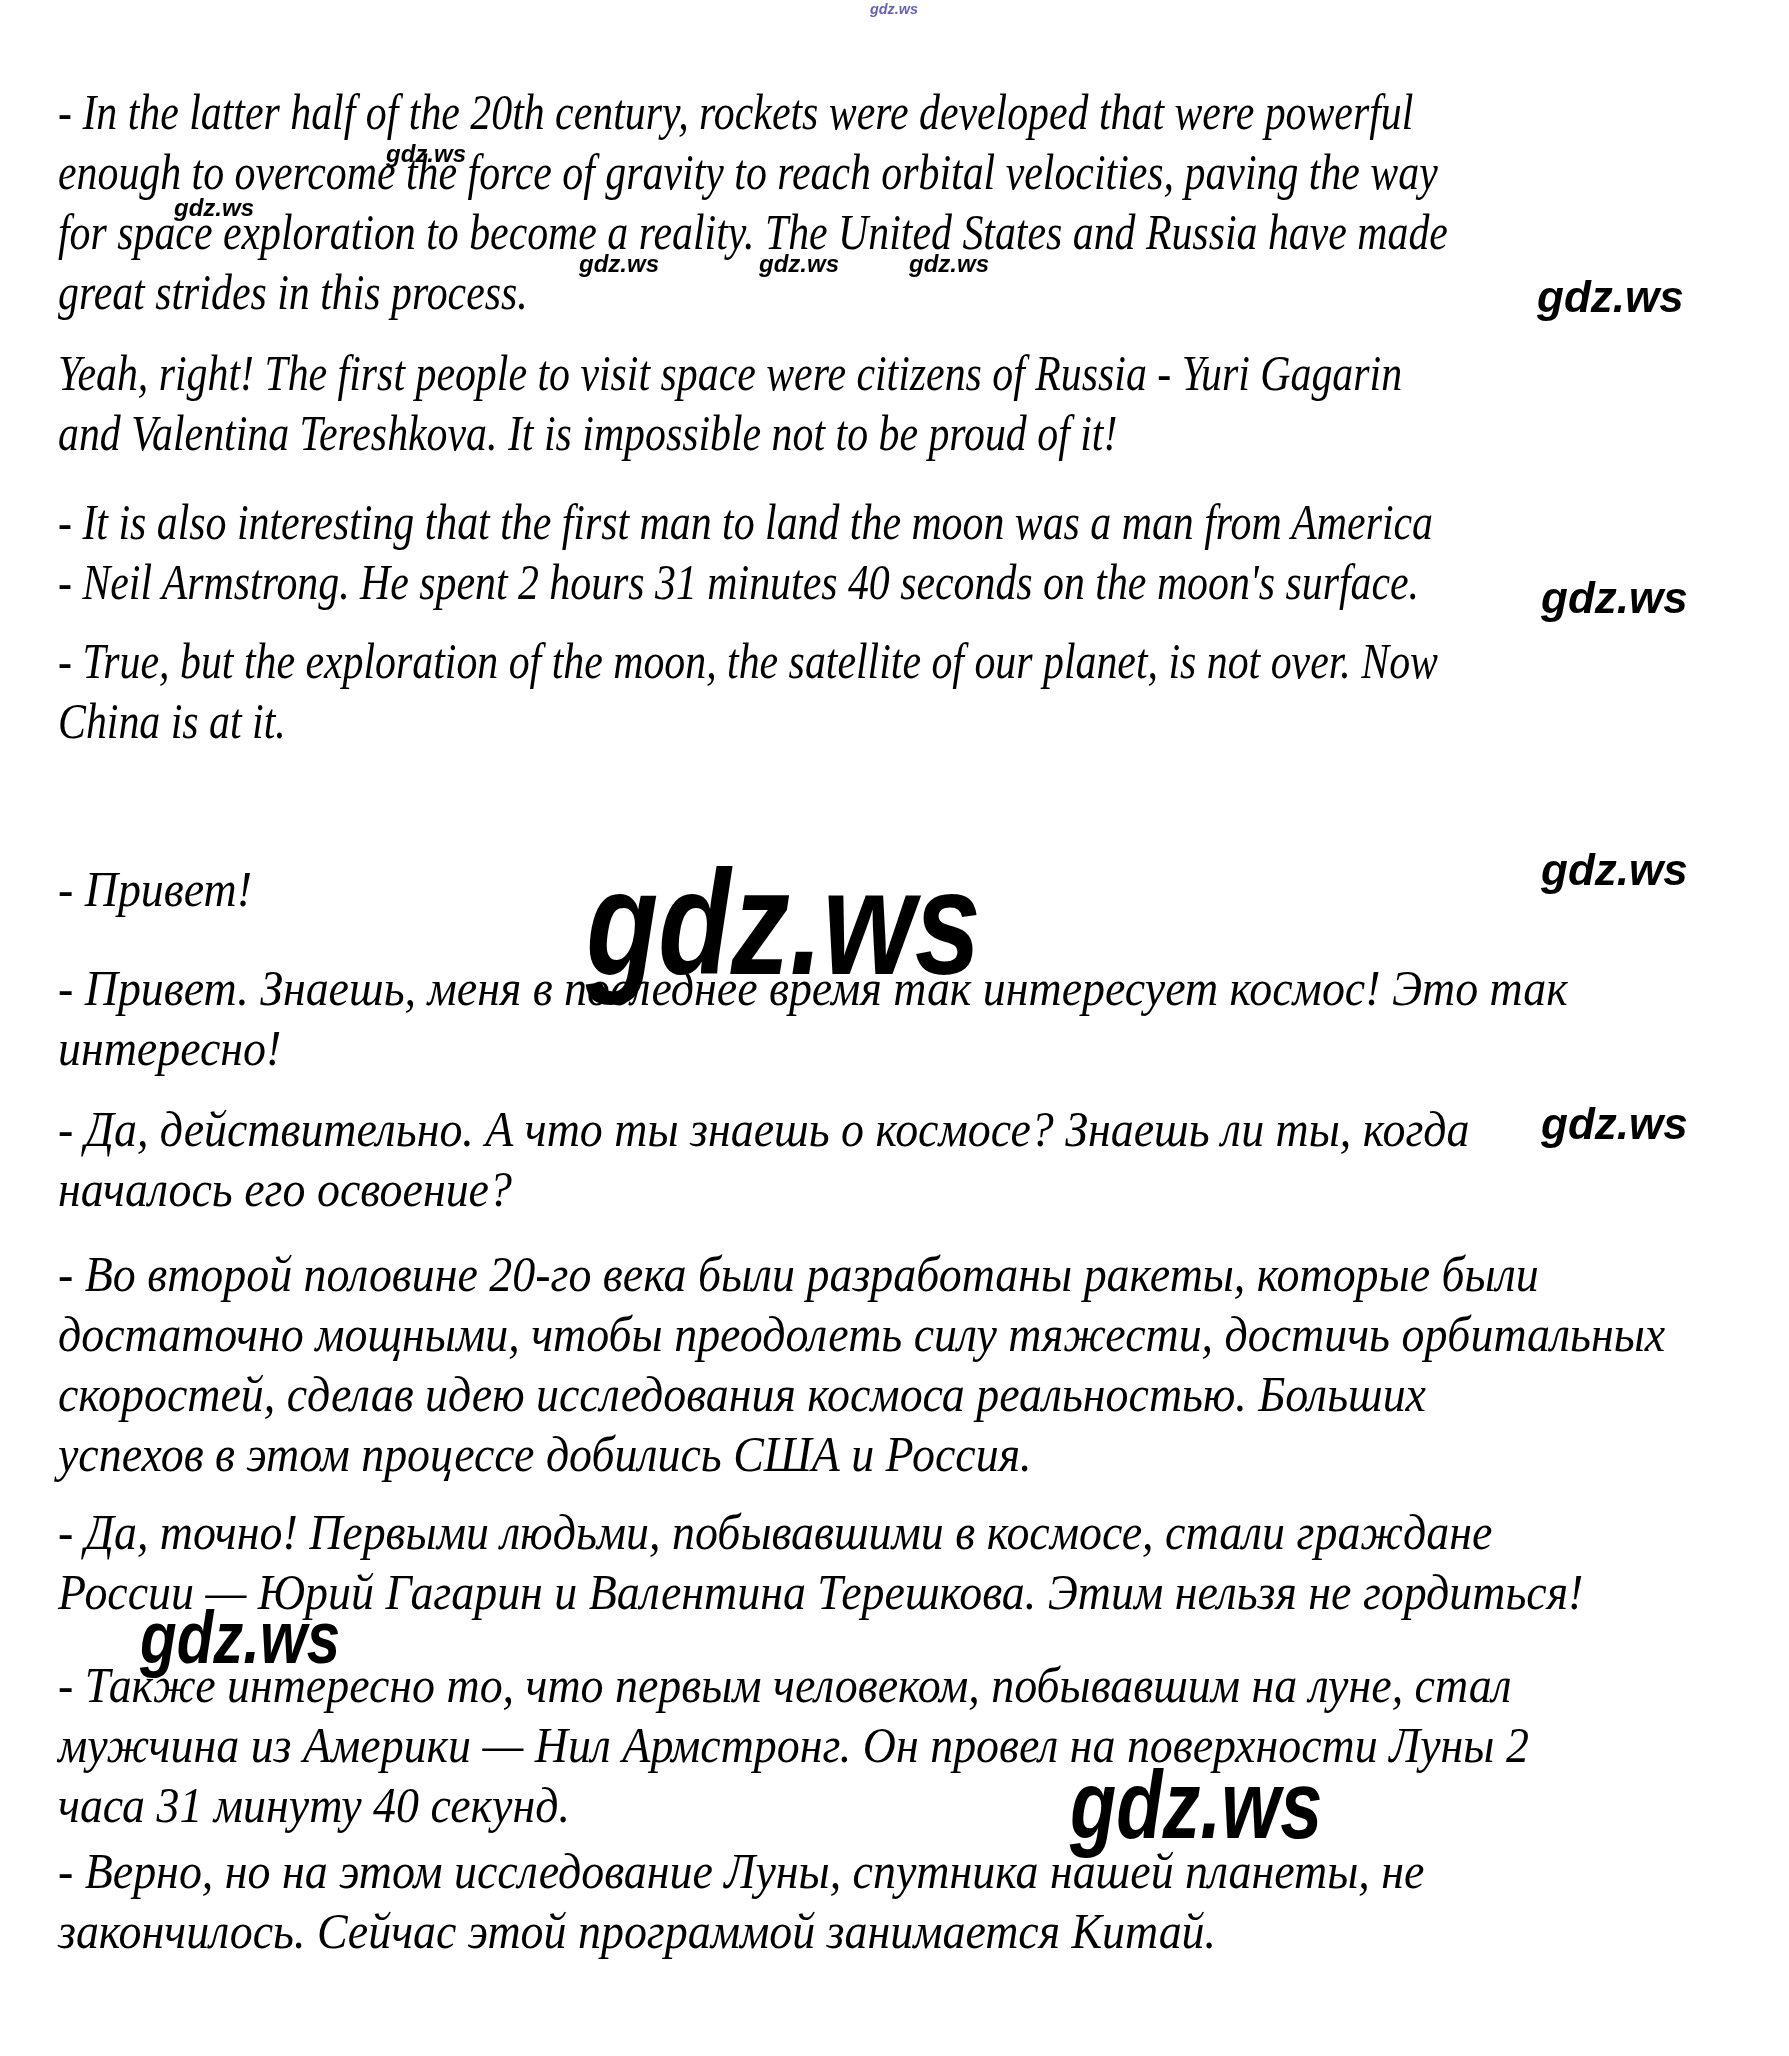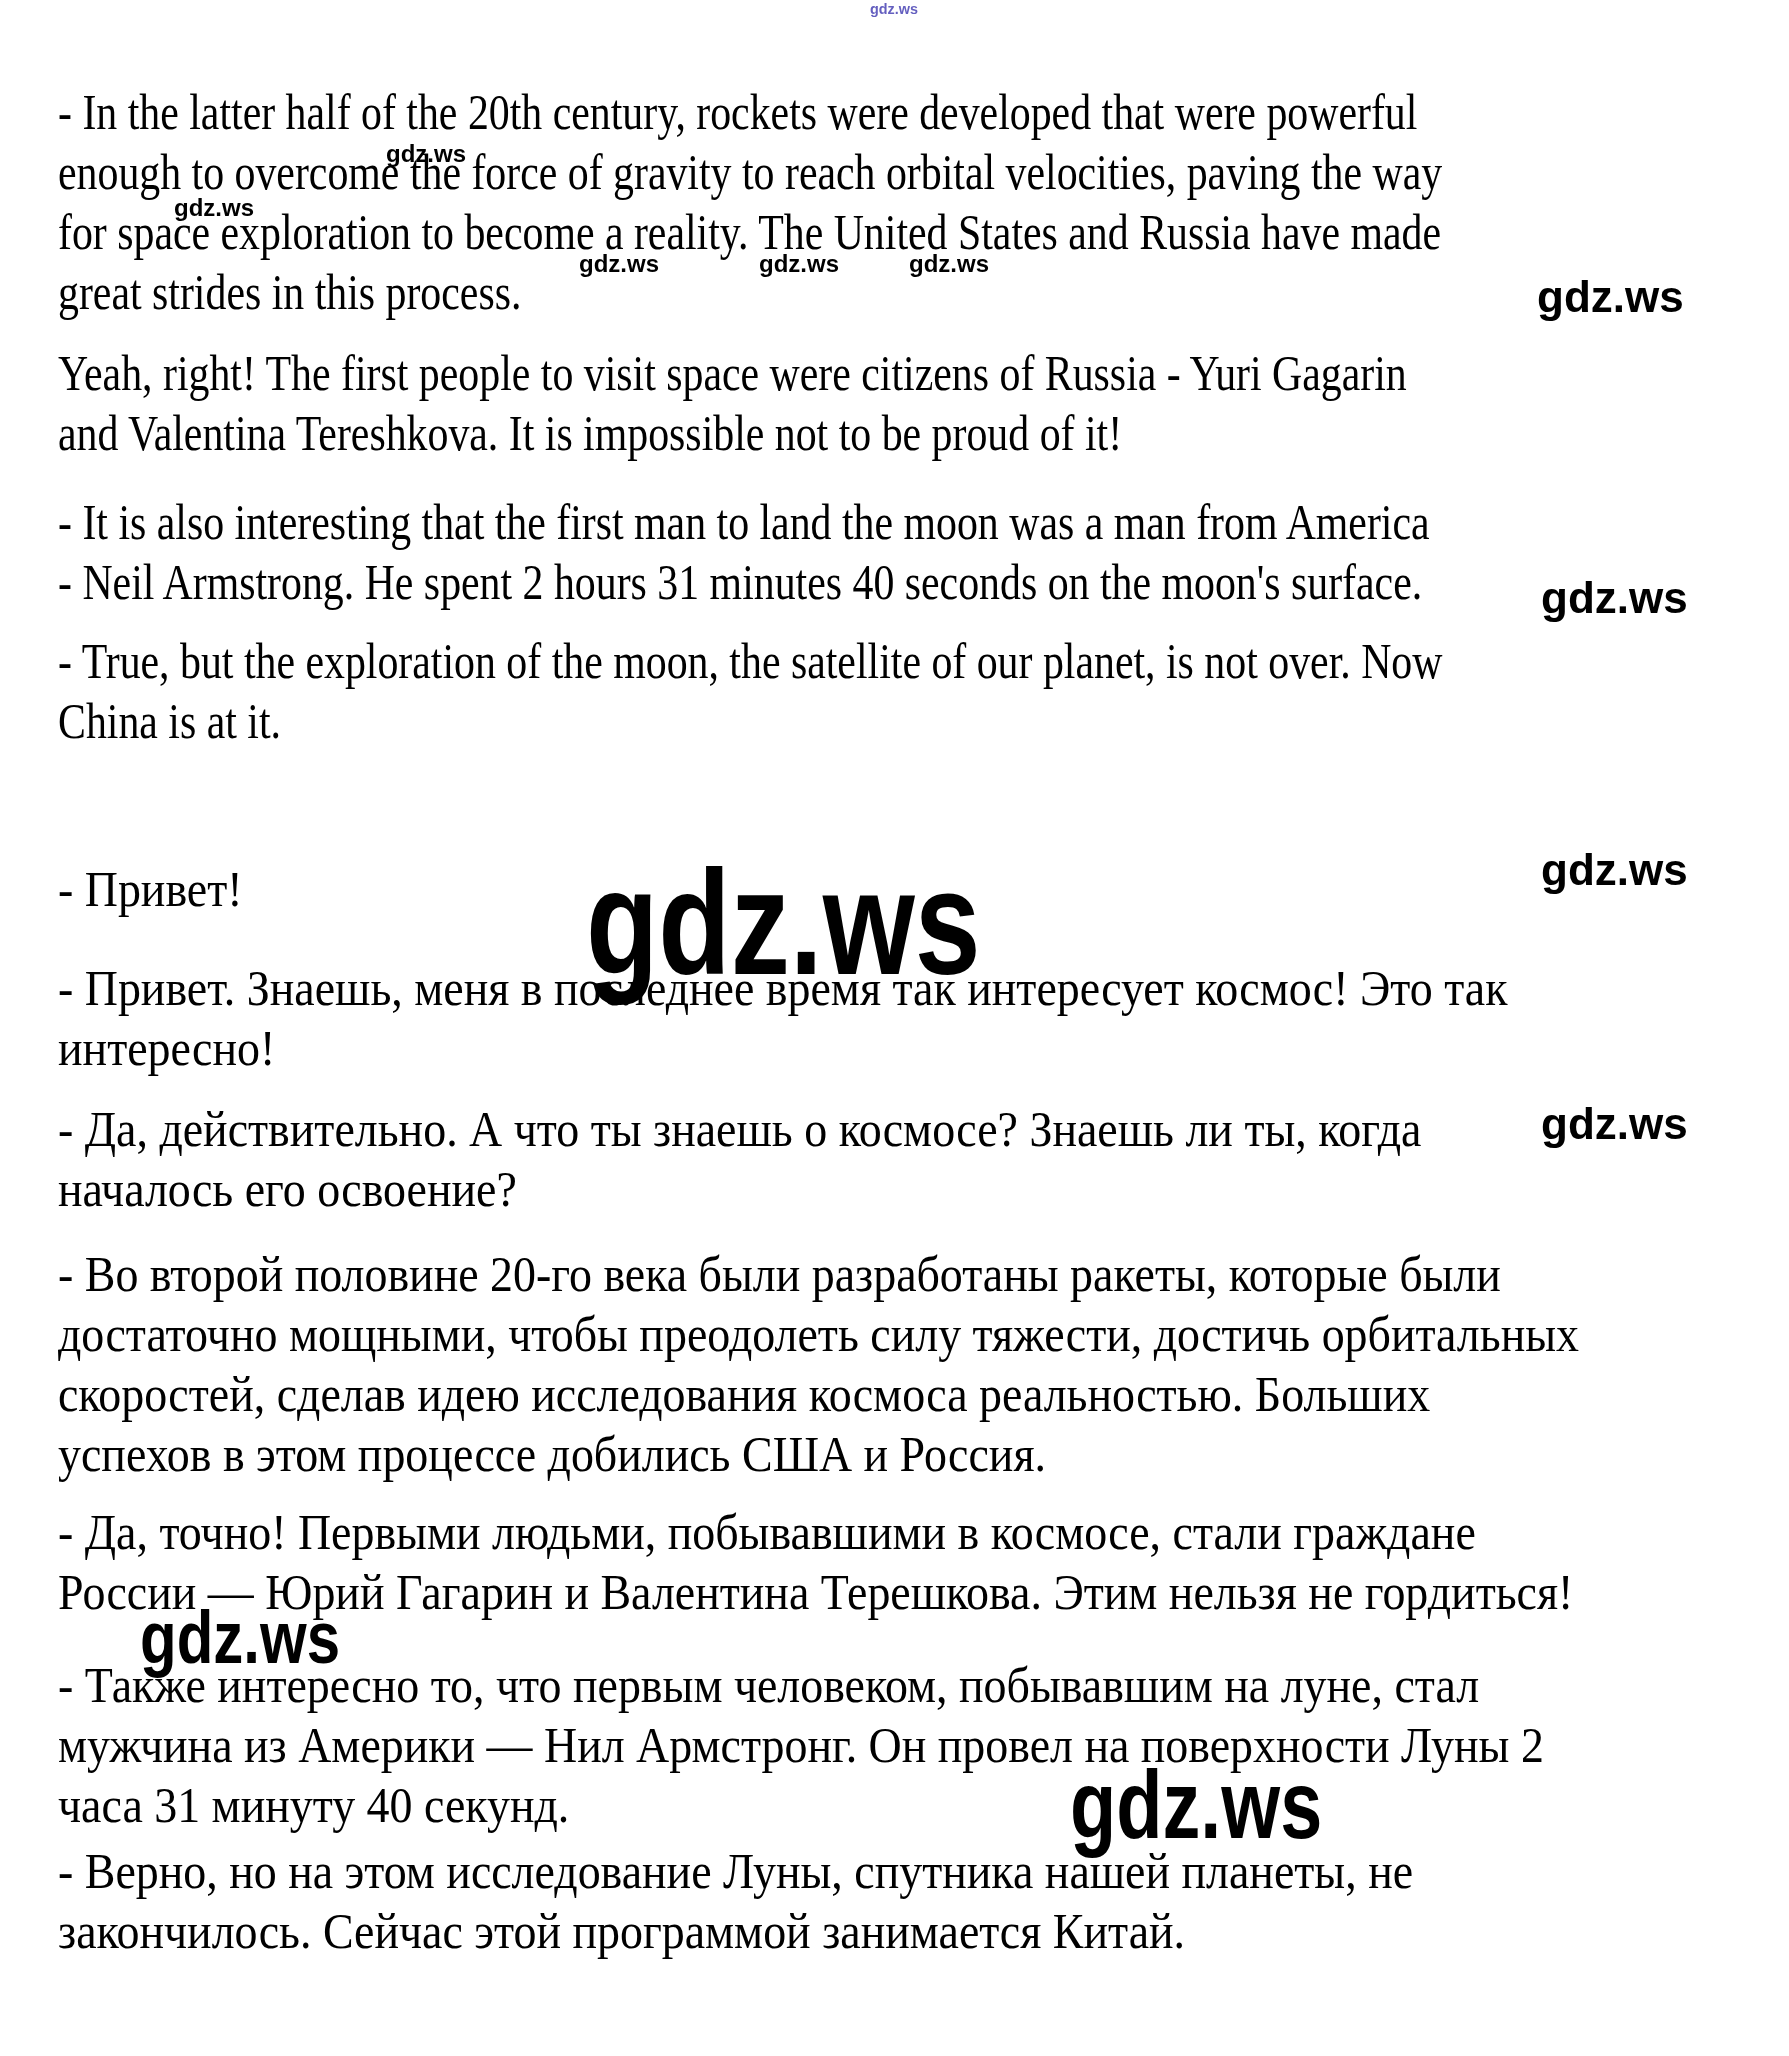--- a/index.html
+++ b/index.html
@@ -1,19 +1,19 @@
 <!DOCTYPE html>
 <html style="font-size:13.6px"><head>
 <meta charset="utf-8">
 <style>
   html,body{margin:0;padding:0;background:#ffffff;}
   body{width:1789px;height:2056px;overflow:hidden;}
   .page{
     position:relative;width:1789px;height:2056px;background:#ffffff;
-    font-family:"Liberation Serif",serif;color:#000000;overflow:hidden;
+    font-family:"Liberation Serif",serif;color:#000000;overflow:hidden;font-style:italic;
   }
   .para{
     position:absolute;left:58px;font-size:51px;line-height:60px;
     white-space:pre-line;color:#000000;
   }
   .en{transform:scaleX(0.82);transform-origin:0 0;width:1949px;}
   .ru{transform:scaleX(0.90);transform-origin:0 0;width:1949px;}
   .wm{
     position:absolute;font-family:"Liberation Sans",sans-serif;font-weight:700;
     color:#000000;white-space:nowrap;line-height:1;transform-origin:0 0;

